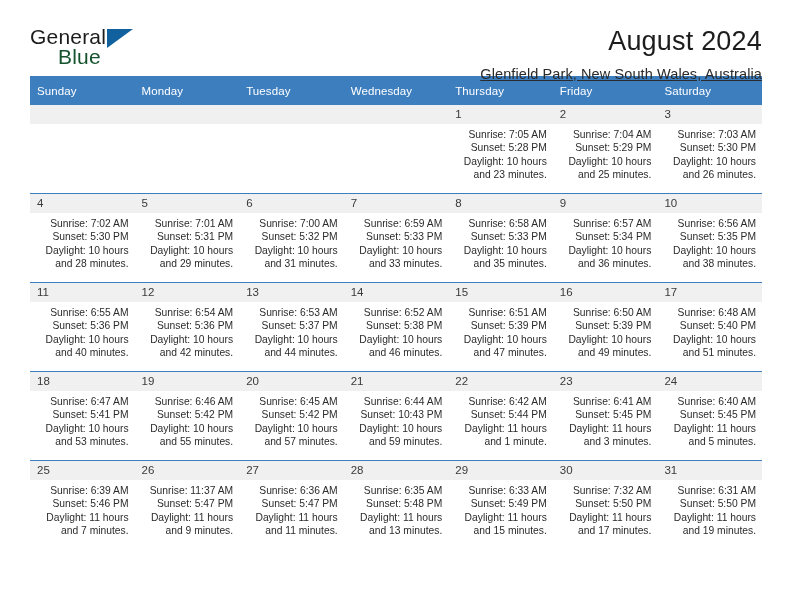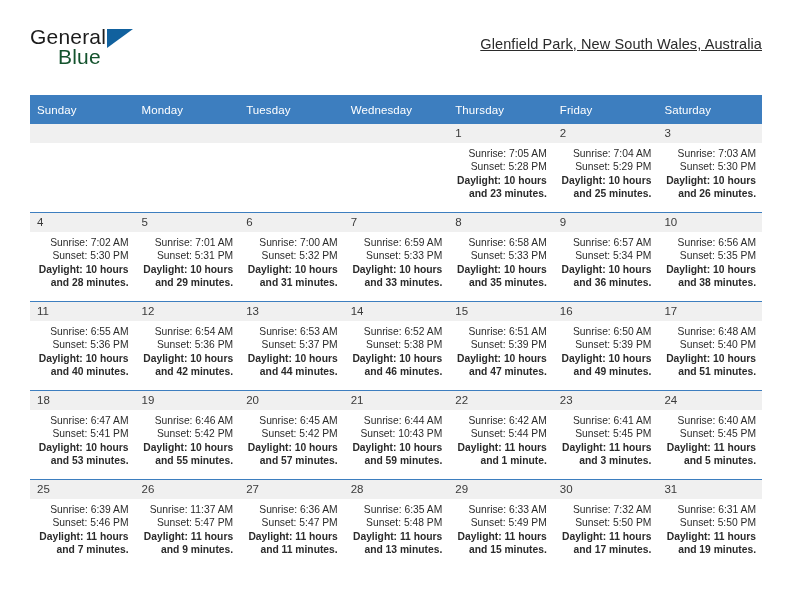--- a/index.html
+++ b/index.html
@@ -83,21 +83,21 @@
     margin-top: 9px;
     letter-spacing: .1px;
     text-decoration: underline;
   }
 
   
   .calendar {
     width: 732px;
     border-collapse: collapse;
     table-layout: fixed;
-    margin-top: 25px;
+    margin-top: 6px;
   }
   .calendar th {
     background: #3d7ebf;
     color: #ffffff;
     font-size: 11.5px;
     font-weight: normal;
     text-align: left;
     padding: 5px 0 5px 7px;
     height: 19px;
     letter-spacing: .1px;
@@ -129,38 +129,38 @@
     font-size: 10.3px;
     line-height: 13.4px;
     color: #2b2b2b;
     text-align: right;
   }
   .cell-body div {
     white-space: nowrap;
   }
   .cell-body .daylight {
     white-space: normal;
-    font-weight: bold;
   }
   td.blank .daynum {
     background: #f0f0f0;
   }
 </style>
 </head>
 <body>
 
 <div class="page">
 
   <div class="header">
     <div class="brand">
       <span class="brand-general">General</span>
       <span class="brand-triangle"></span>
       <span class="brand-blue">Blue</span>
     </div>
     <div class="titles">
+      <h1 class="month-title">August 2024</h1>
       <div class="location">Glenfield Park, New South Wales, Australia</div>
     </div>
   </div>
 
   <table class="calendar">
     <thead>
       <tr>
         <th>Sunday</th>
         <th>Monday</th>
         <th>Tuesday</th>

